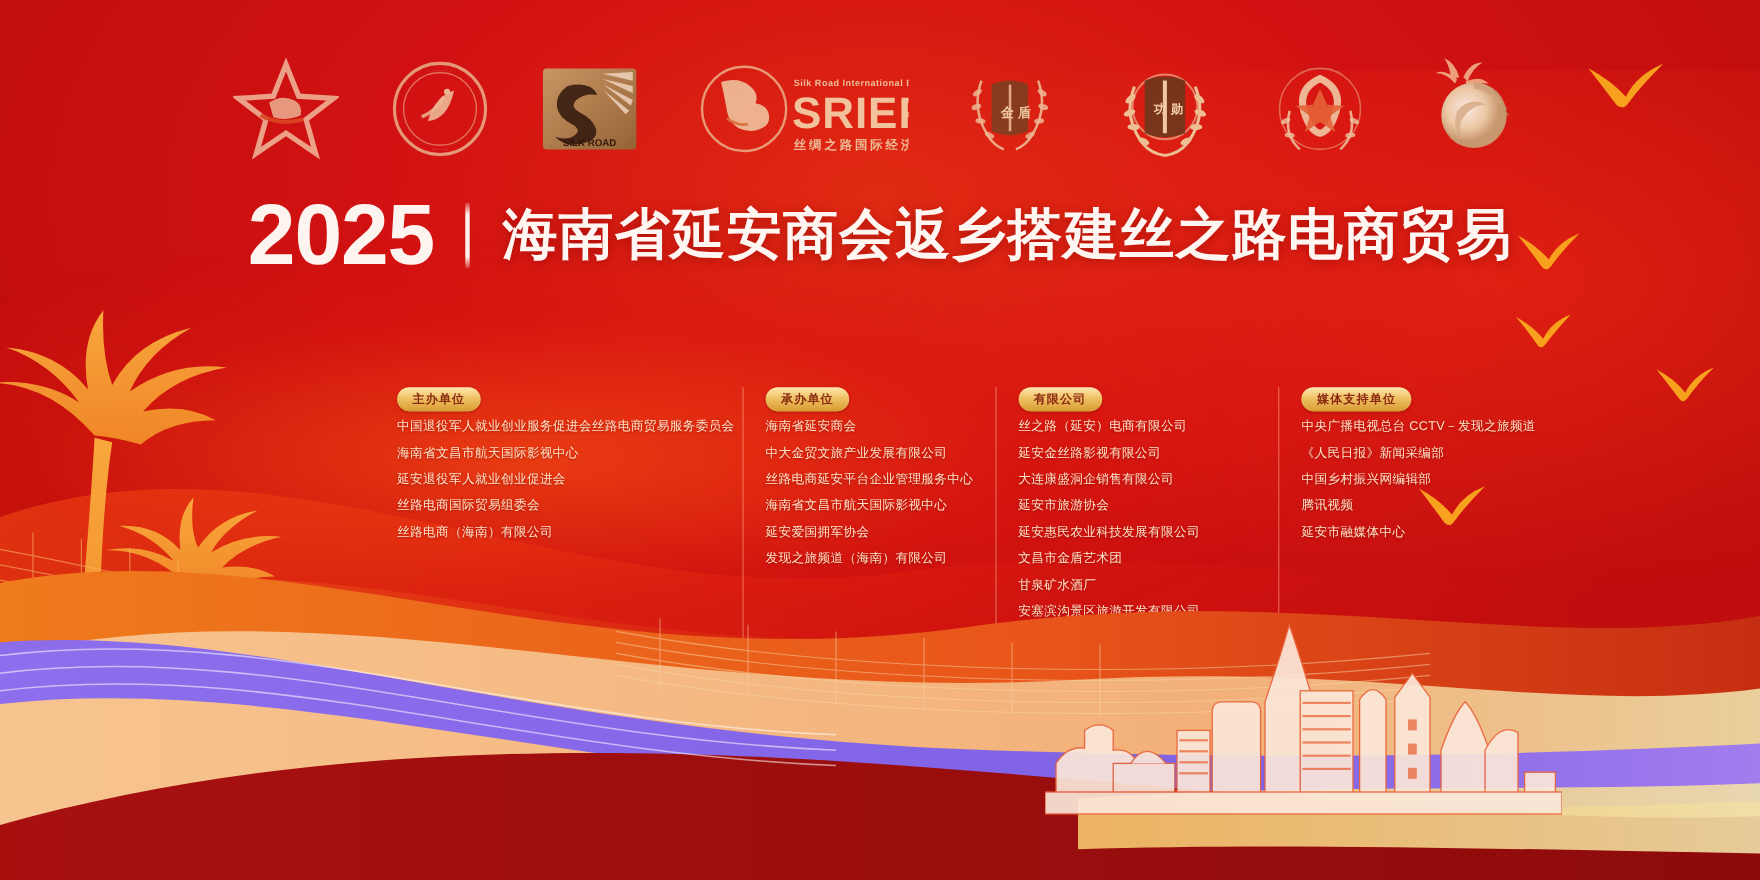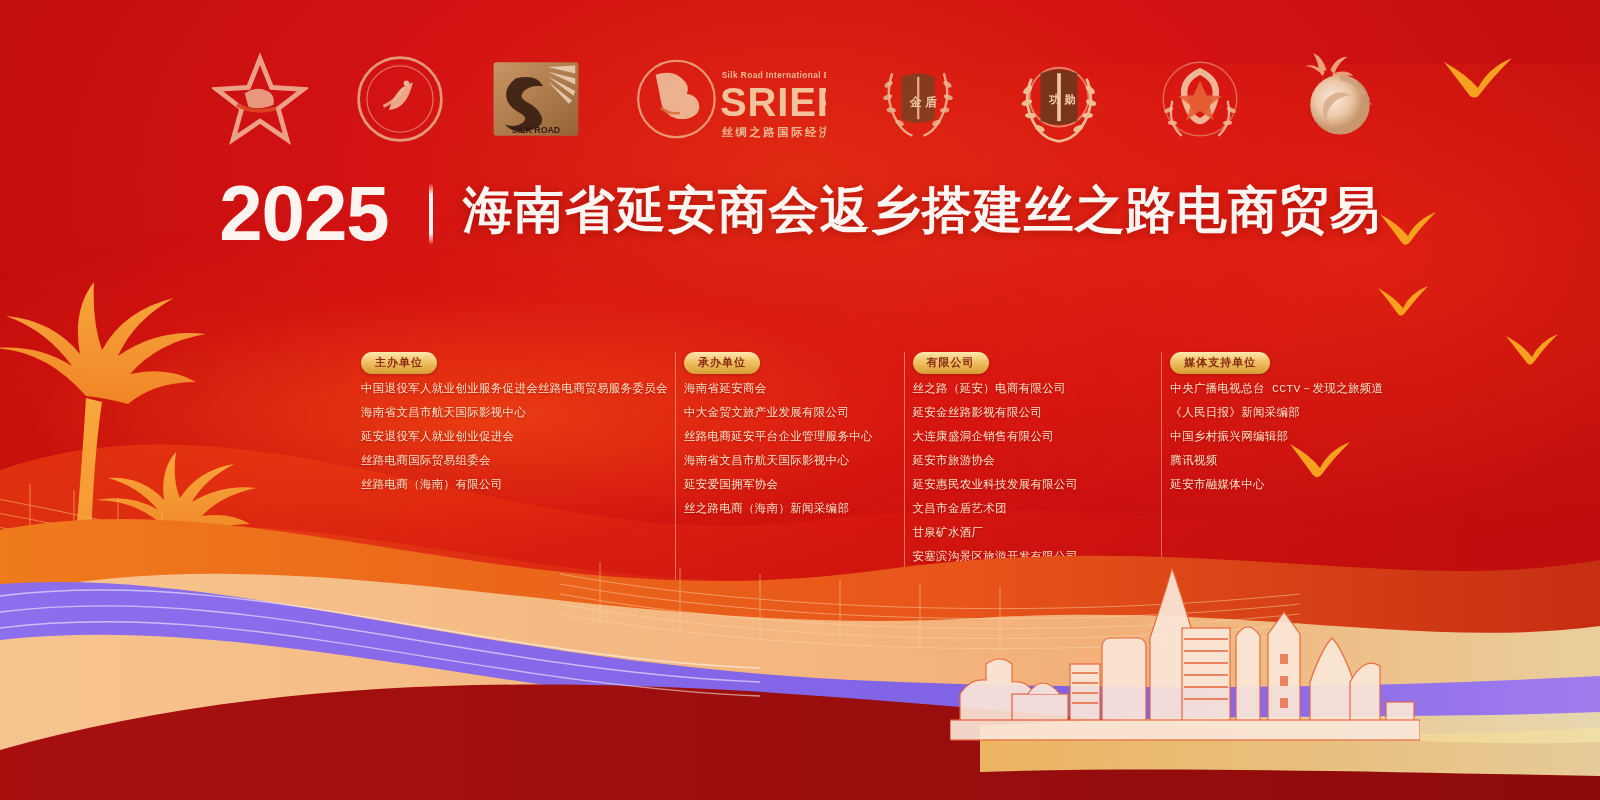--- a/index.html
+++ b/index.html
@@ -22,38 +22,38 @@
   
   .logos{position:absolute;left:0;top:40px;width:100%;height:118px;
     display:flex;align-items:center;justify-content:center;gap:46px;}
   .logo{position:relative;display:flex;align-items:center;justify-content:center;
     opacity:.92;}
   .logo svg{display:block;}
   
   .titlewrap{position:absolute;left:0;top:178px;width:100%;
     display:flex;align-items:stretch;justify-content:center;}
   .year-col{display:flex;flex-direction:row;align-items:center;justify-content:flex-end;
-    padding-right:40px;}
+    padding-right:28px;}
   .year{font-size:78px;line-height:.92;font-weight:800;color:#fdf3ef;
     letter-spacing:-1px;font-family:"Liberation Sans",sans-serif;}
   .year-sub{margin-top:6px;font-size:29px;font-weight:800;color:#fdf3ef;
     letter-spacing:1px;}
   .vbar{width:4px;background:linear-gradient(180deg,rgba(255,240,235,.15),#fff2ee 18%,#fff2ee 82%,rgba(255,240,235,.15));
     margin:6px 30px 6px 0;border-radius:2px;}
   .maintitle{display:flex;flex-direction:column;justify-content:center;}
   .tline{font-size:50px;font-weight:800;color:#fff6f2;line-height:1.18;
-    letter-spacing:1px;text-shadow:0 2px 10px rgba(120,0,0,.45);white-space:nowrap;font-family:Liberation Mono, monospace;}
+    letter-spacing:1px;text-shadow:0 2px 10px rgba(120,0,0,.45);white-space:nowrap;}
   
   .cols{position:absolute;left:359px;top:352px;width:1070px;display:flex;}
   .col{position:relative;padding:0 16px 0 0;}
-  .col + .col{border-left:1px solid rgba(255,214,170,.45);padding-left:6px;}
+  .col + .col{border-left:1px solid rgba(255,214,170,.45);padding-left:18px;}
   .col:nth-child(1){width:300px;}
   .col:nth-child(2){width:210px;}
   .col:nth-child(3){width:240px;}
-  .col:nth-child(4){width:250px;font-family:Liberation Mono, monospace;}
+  .col:nth-child(4){width:250px;}
   .badge{display:inline-block;padding:3px 14px 4px;border-radius:11px;
     background:linear-gradient(180deg,#ffe8b0 0%,#f0c165 45%,#d79c33 100%);
     color:#8a2a10;font-size:11px;font-weight:700;letter-spacing:1px;
     box-shadow:0 1px 3px rgba(90,10,0,.35);margin-bottom:9px;}
   .col .badge{margin-left:2px;}
   .item{font-size:11.5px;line-height:1;color:#ffe3c6;margin:0 0 12.5px 2px;
     letter-spacing:.3px;white-space:nowrap;
     text-shadow:0 1px 2px rgba(110,0,0,.5);}
   
   .art{position:absolute;inset:0;pointer-events:none;}
@@ -261,21 +261,21 @@
       <div class="item">丝路电商（海南）有限公司</div>
     </div>
 
     <div class="col">
       <div class="badge">承办单位</div>
       <div class="item">海南省延安商会</div>
       <div class="item">中大金贸文旅产业发展有限公司</div>
       <div class="item">丝路电商延安平台企业管理服务中心</div>
       <div class="item">海南省文昌市航天国际影视中心</div>
       <div class="item">延安爱国拥军协会</div>
-      <div class="item">丝之路电商（海南）新闻采编部</div>
+      <div class="item">发现之旅频道（海南）有限公司</div>
     </div>
 
     <div class="col">
       <div class="badge">有限公司</div>
       <div class="item">丝之路（延安）电商有限公司</div>
       <div class="item">延安金丝路影视有限公司</div>
       <div class="item">大连康盛洞企销售有限公司</div>
       <div class="item">延安市旅游协会</div>
       <div class="item">延安惠民农业科技发展有限公司</div>
       <div class="item">文昌市金盾艺术团</div>

